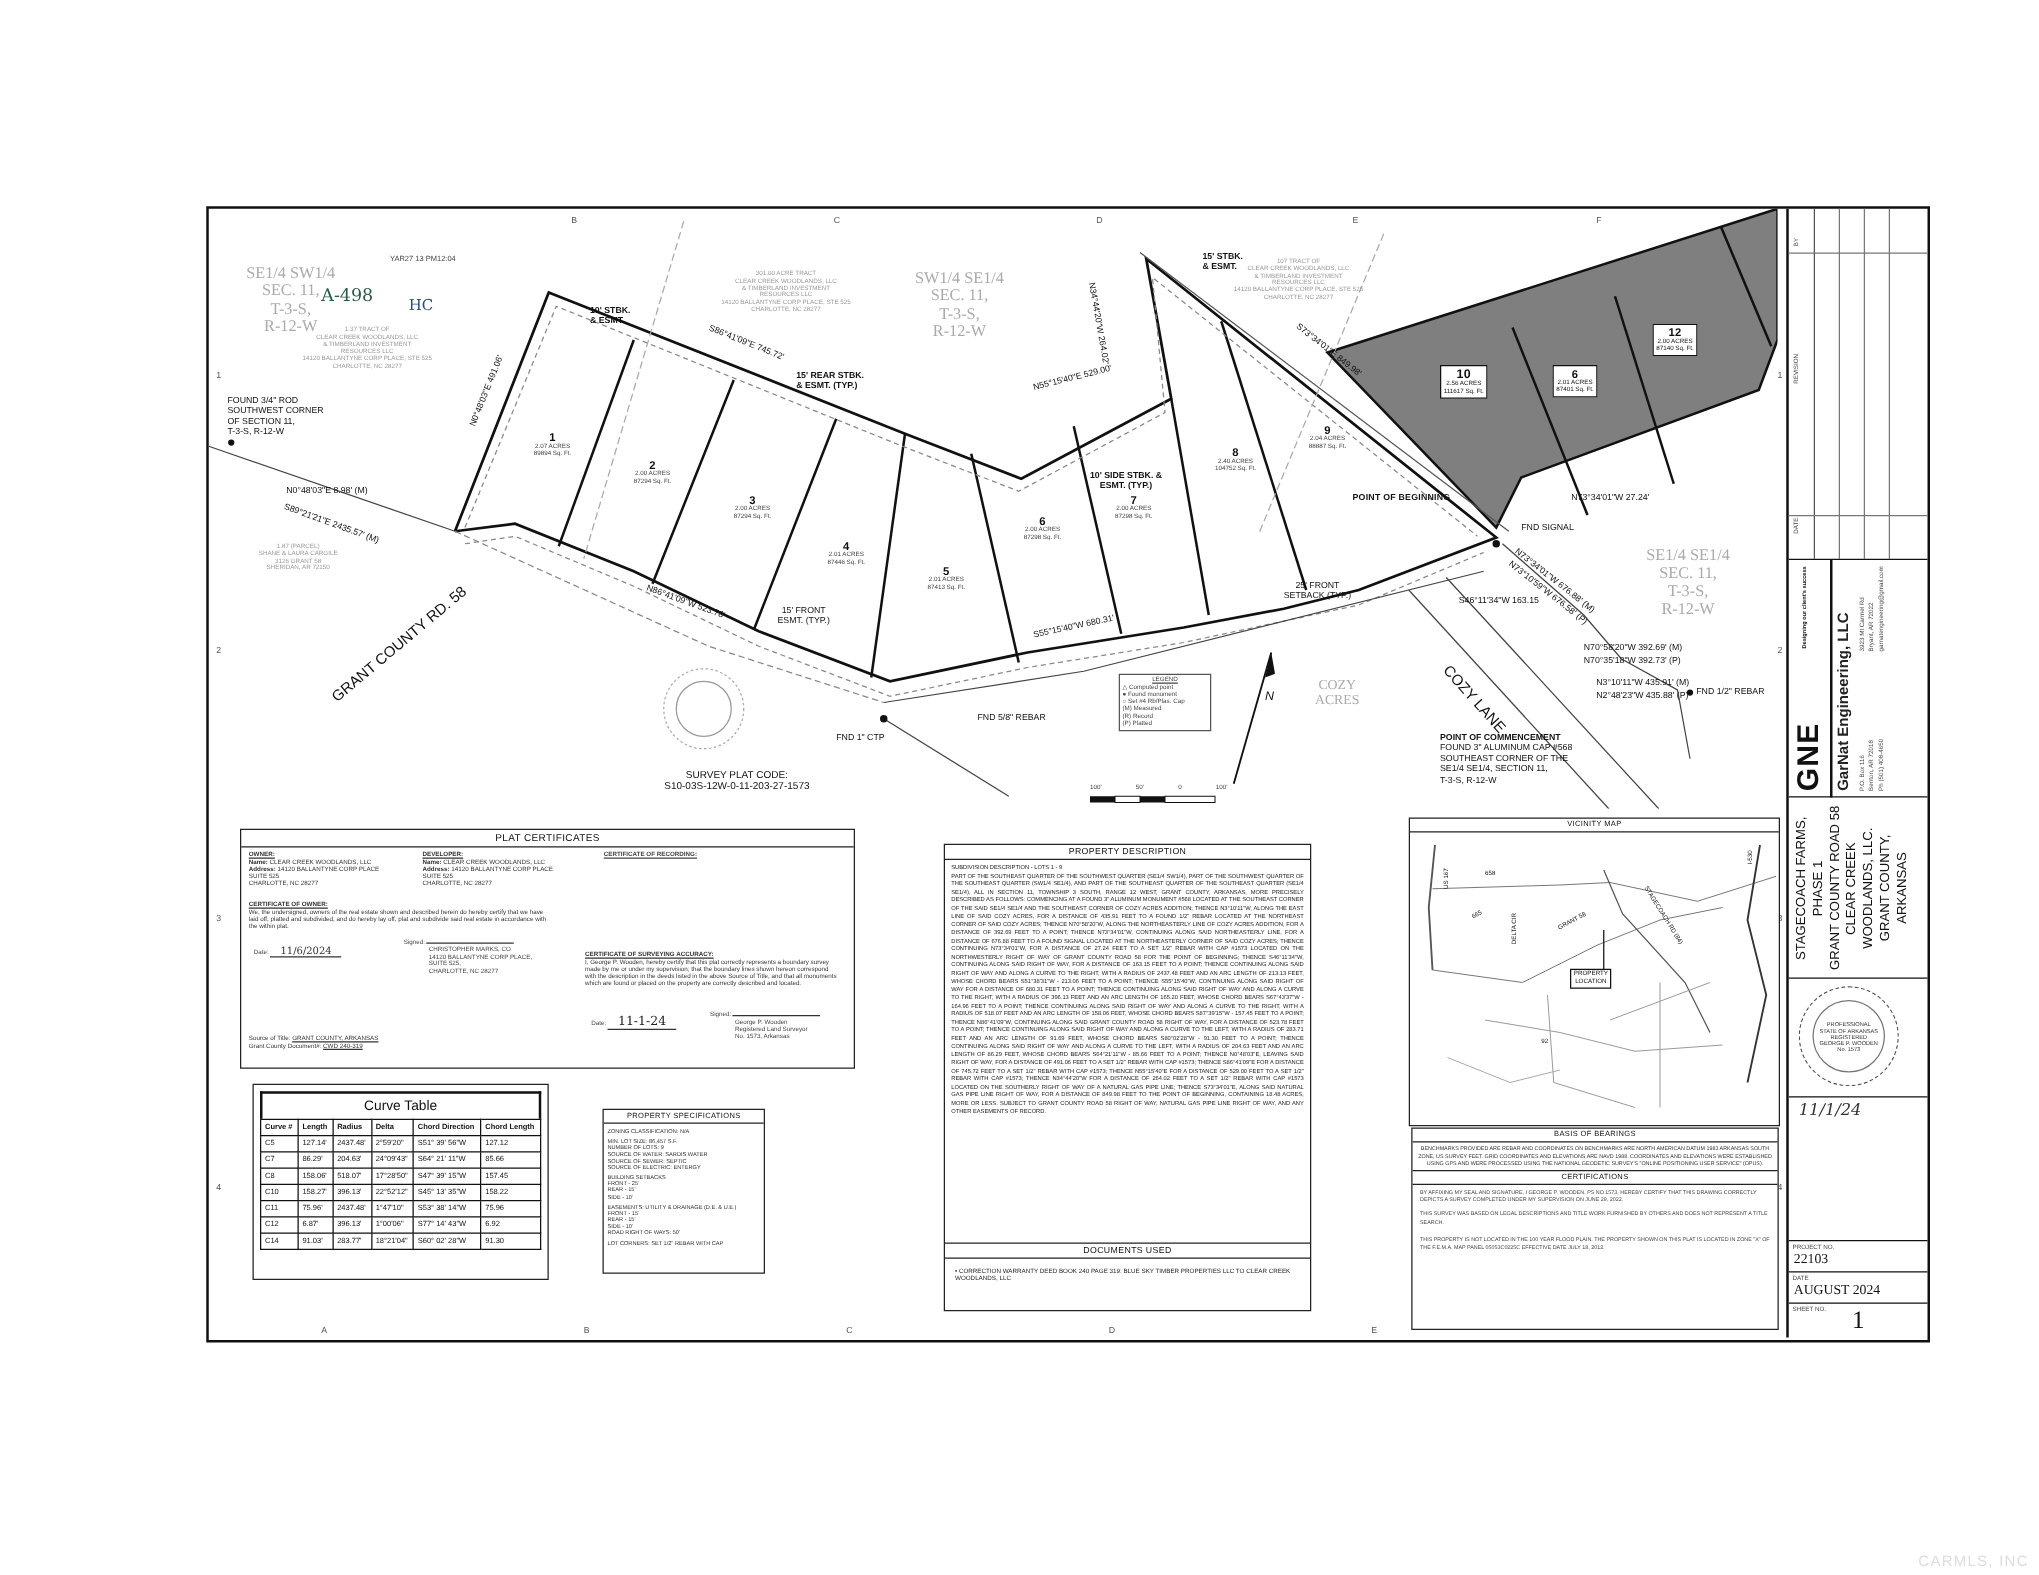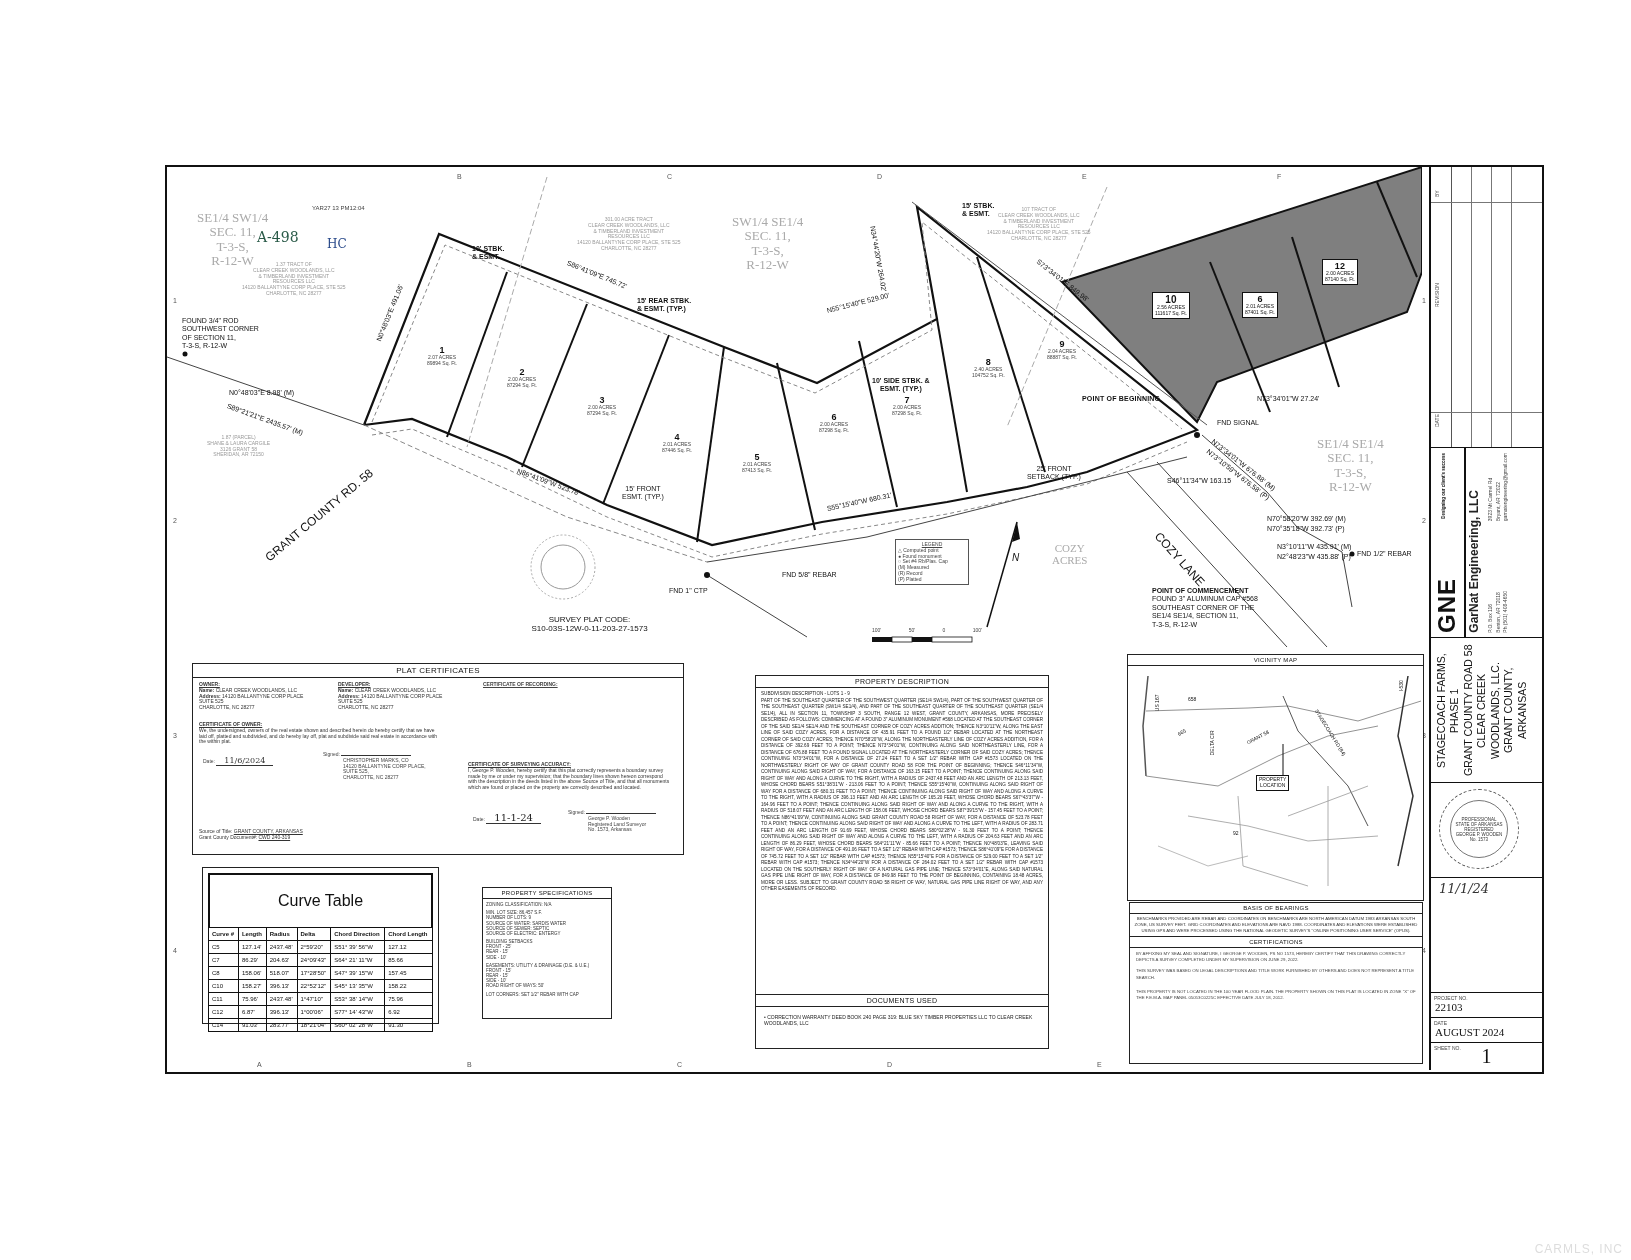--- a/index.html
+++ b/index.html
@@ -8,21 +8,21 @@
   .abs { position: absolute; }
   .tiny { font-size: 5px; color: #444; line-height: 1.15; }
   .small { font-size: 7px; line-height: 1.2; }
   .lbl { font-size: 8px; font-weight: bold; letter-spacing: 0.2px; }
   .faded { color: #aaa; font-family: "Liberation Serif", serif; }
   .grid-letter { font-size: 7px; color: #555; }
   .box { position: absolute; border: 1.5px solid #222; background: #fff; }
   .box-title { text-align: center; font-size: 8px; border-bottom: 1px solid #222; padding: 2px 0; letter-spacing: 0.3px; }
   .curve-table { border-collapse: collapse; width: 100%; }
   .curve-table th, .curve-table td { border: 1.5px solid #111; font-size: 6px; padding: 3px 3px; text-align: left; }
-  .curve-table caption { font-size: 16px; border: 2px solid #111; border-bottom: none; padding: 17px 0; }
+  .curve-table caption { font-size: 11px; border: 2px solid #111; border-bottom: none; padding: 4px 0; }
   .vert { writing-mode: vertical-rl; transform: rotate(180deg); }
   .tb-cell { position: absolute; left: 0; width: 100%; border-top: 1.5px solid #111; }
   .tb-label { font-size: 5px; color: #444; padding: 2px 3px; }
   .tb-value { font-family: "Liberation Serif", serif; padding: 0 4px; }
   .watermark { position: absolute; right: 8px; bottom: 4px; font-size: 12px; color: #ddd; letter-spacing: 1px; }
 </style>
 </head>
 <body>
 
 <div class="sheet">

